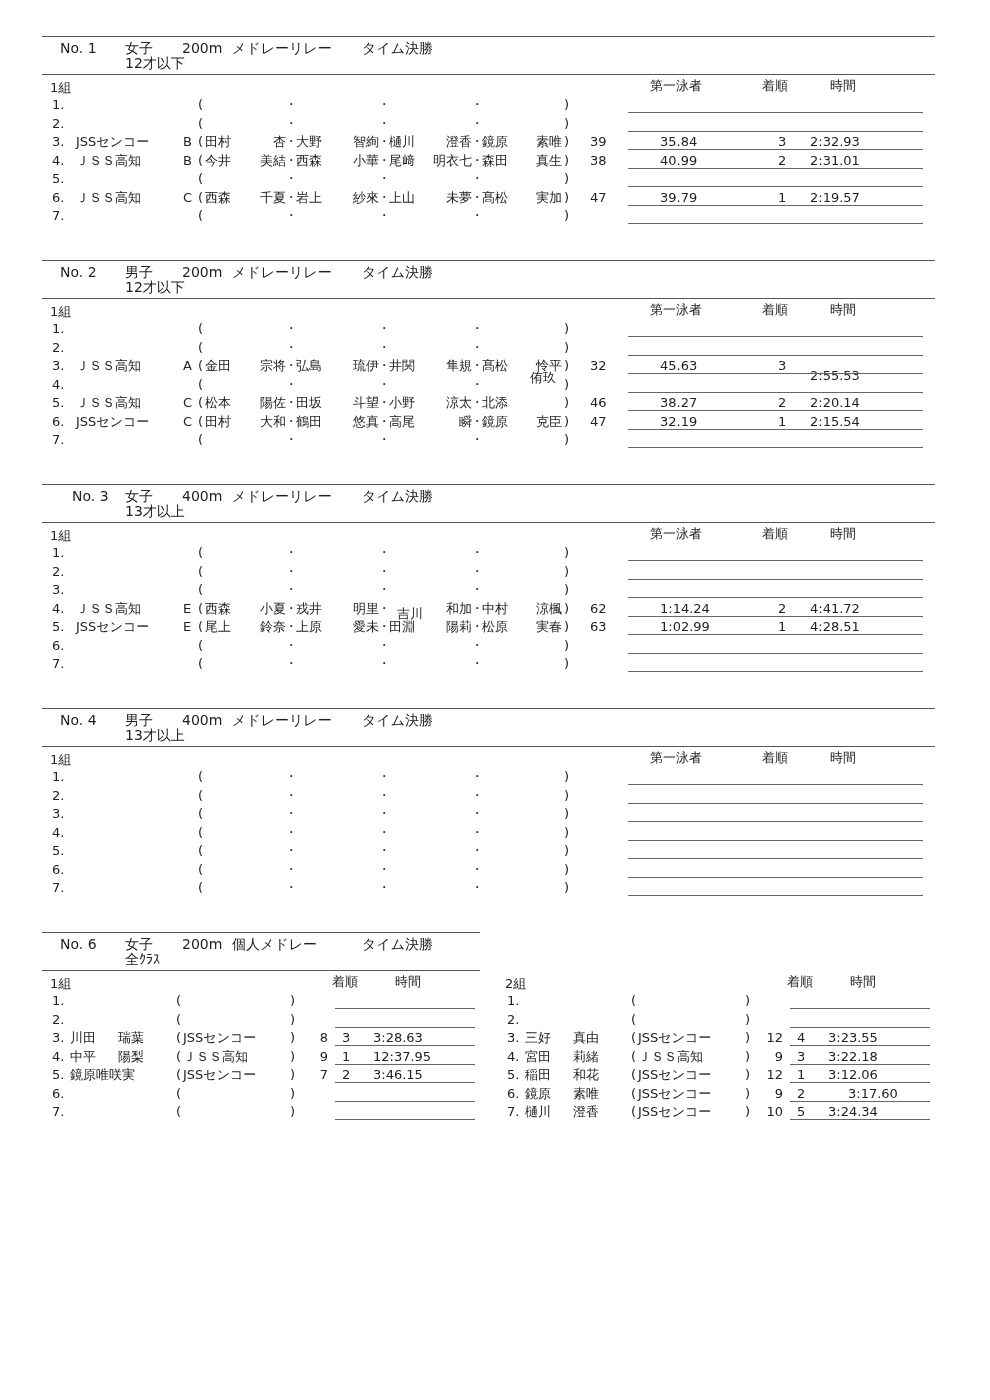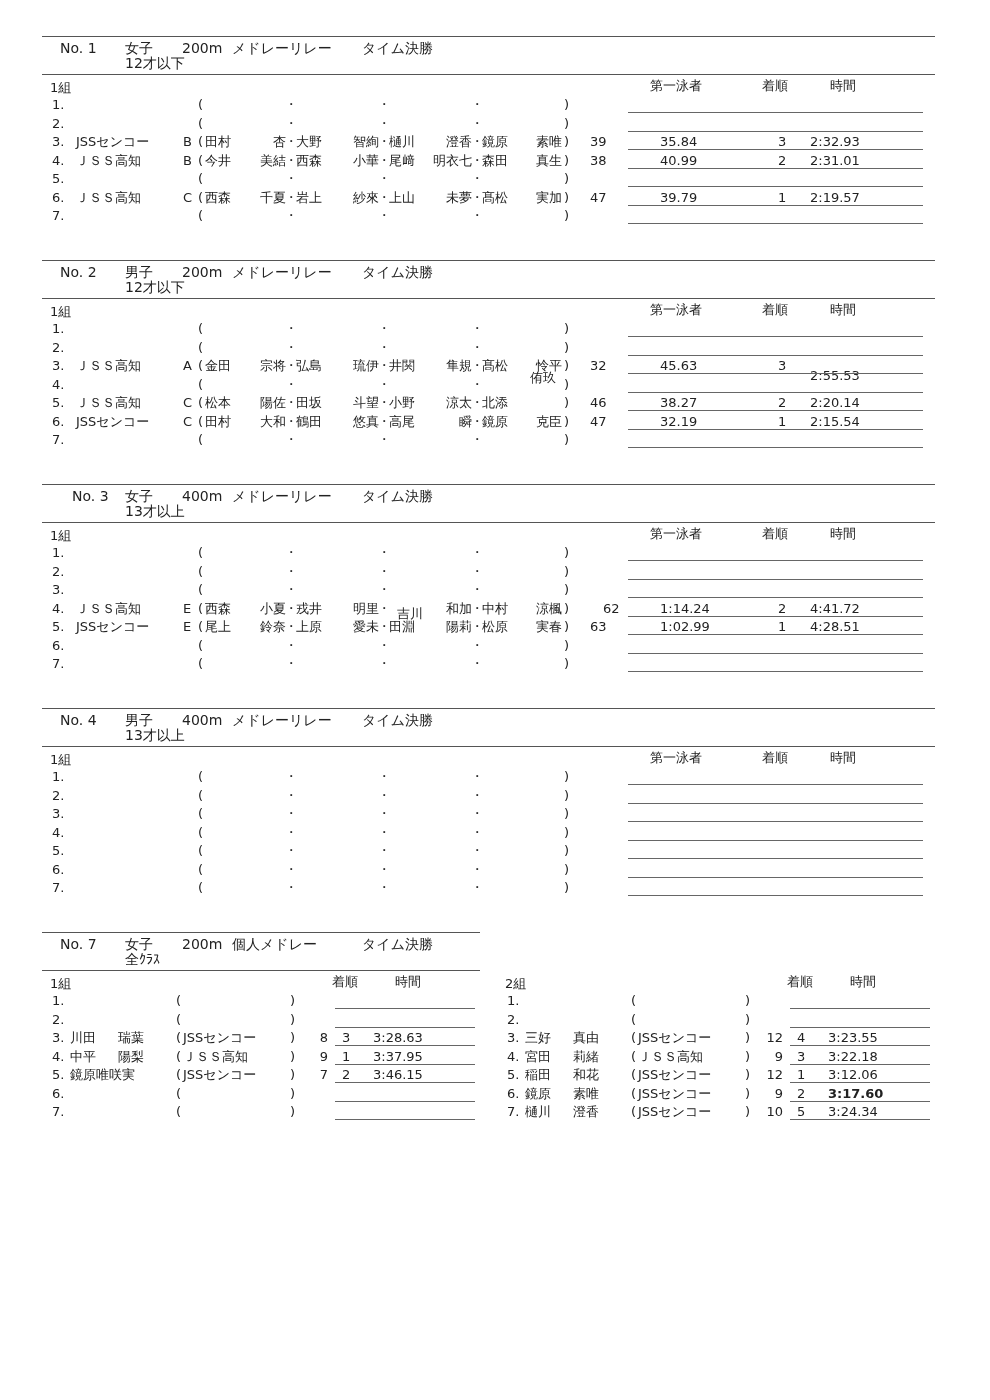--- a/index.html
+++ b/index.html
@@ -418,21 +418,21 @@
     <div class="row" style="left:288px;top:599.5px;">･</div>
     <div class="row" style="left:296px;top:599.5px;">戎井</div>
     <div class="row" style="left:347px;top:599.5px;width:32px;text-align:right;">明里</div>
     <div class="row" style="left:381px;top:599.5px;">･</div>
     <div class="row" style="left:389px;top:605px;margin-left:8px;">吉川</div>
     <div class="row" style="left:424px;top:599.5px;width:48px;text-align:right;">和加</div>
     <div class="row" style="left:474px;top:599.5px;">･</div>
     <div class="row" style="left:482px;top:599.5px;">中村</div>
     <div class="row" style="left:530px;top:599.5px;width:32px;text-align:right;">涼楓</div>
     <div class="row" style="left:564px;top:599.5px;">)</div>
-    <div class="row" style="left:590px;top:599.5px;margin-left:13px;">62</div>
+    <div class="row" style="left:590px;top:599.5px;">62</div>
     <div class="row" style="left:660px;top:599.5px;">1:14.24</div>
     <div class="row" style="left:778px;top:599.5px;">2</div>
     <div class="row" style="left:810px;top:599.5px;">4:41.72</div>
     <div class="rl" style="left:628px;top:615.5px;width:295px;"></div>
     <div class="row" style="left:52px;top:618px;">5.</div>
     <div class="row" style="left:76px;top:618px;">JSSセンコー</div>
     <div class="row" style="left:183px;top:618px;">E</div>
     <div class="row" style="left:198px;top:618px;">(</div>
     <div class="row" style="left:205px;top:618px;">尾上</div>
     <div class="row" style="left:256px;top:618px;width:30px;text-align:right;">鈴奈</div>
@@ -646,21 +646,21 @@
     <div class="row" style="left:474px;top:879px;">･</div>
     <div class="row" style="left:482px;top:879px;"></div>
     <div class="row" style="left:530px;top:879px;width:32px;text-align:right;"></div>
     <div class="row" style="left:564px;top:879px;">)</div>
     <div class="row" style="left:590px;top:879px;"></div>
     <div class="row" style="left:660px;top:879px;"></div>
     <div class="row" style="left:778px;top:879px;"></div>
     <div class="row" style="left:810px;top:879px;"></div>
     <div class="rl" style="left:628px;top:895px;width:295px;"></div>
     <div class="hr" style="left:42px;top:932px;width:438px;"></div>
-    <div class="abs ttl" style="left:60px;top:936px;">No. 7</div>
+    <div class="abs ttl" style="left:60px;top:936px;">No. 6</div>
     <div class="abs ttl" style="left:125px;top:936px;">女子</div>
     <div class="abs ttl" style="left:182px;top:936px;">200m</div>
     <div class="abs ttl" style="left:232px;top:936px;">個人メドレー</div>
     <div class="abs ttl" style="left:362px;top:936px;">タイム決勝</div>
     <div class="abs ttl" style="left:125px;top:951px;">全ｸﾗｽ</div>
     <div class="hr" style="left:42px;top:970px;width:438px;"></div>
     <div class="abs sm" style="left:50px;top:976px;">1組</div>
     <div class="abs sm" style="left:332px;top:974px;">着順</div>
     <div class="abs sm" style="left:395px;top:974px;">時間</div>
     <div class="row" style="left:52px;top:992px;">1.</div>
@@ -694,21 +694,21 @@
     <div class="row" style="left:373px;top:1029px;">3:28.63</div>
     <div class="rl" style="left:335px;top:1045px;width:140px;"></div>
     <div class="row" style="left:52px;top:1047.5px;">4.</div>
     <div class="row" style="left:70px;top:1047.5px;">中平</div>
     <div class="row" style="left:118px;top:1047.5px;">陽梨</div>
     <div class="row" style="left:176px;top:1047.5px;">(</div>
     <div class="row" style="left:183px;top:1047.5px;">ＪＳＳ高知</div>
     <div class="row" style="left:290px;top:1047.5px;">)</div>
     <div class="row" style="left:308px;top:1047.5px;width:20px;text-align:right;">9</div>
     <div class="row" style="left:342px;top:1047.5px;">1</div>
-    <div class="row" style="left:373px;top:1047.5px;">3:37.95</div>
+    <div class="row" style="left:373px;top:1047.5px;">12:37.95</div>
     <div class="rl" style="left:335px;top:1063.5px;width:140px;"></div>
     <div class="row" style="left:52px;top:1066px;">5.</div>
     <div class="row" style="left:70px;top:1066px;">鏡原唯咲実</div>
     <div class="row" style="left:118px;top:1066px;"></div>
     <div class="row" style="left:176px;top:1066px;">(</div>
     <div class="row" style="left:183px;top:1066px;">JSSセンコー</div>
     <div class="row" style="left:290px;top:1066px;">)</div>
     <div class="row" style="left:308px;top:1066px;width:20px;text-align:right;">7</div>
     <div class="row" style="left:342px;top:1066px;">2</div>
     <div class="row" style="left:373px;top:1066px;">3:46.15</div>
@@ -787,21 +787,21 @@
     <div class="row" style="left:828px;top:1066px;">3:12.06</div>
     <div class="rl" style="left:790px;top:1082px;width:140px;"></div>
     <div class="row" style="left:507px;top:1084.5px;">6.</div>
     <div class="row" style="left:525px;top:1084.5px;">鏡原</div>
     <div class="row" style="left:573px;top:1084.5px;">素唯</div>
     <div class="row" style="left:631px;top:1084.5px;">(</div>
     <div class="row" style="left:638px;top:1084.5px;">JSSセンコー</div>
     <div class="row" style="left:745px;top:1084.5px;">)</div>
     <div class="row" style="left:763px;top:1084.5px;width:20px;text-align:right;">9</div>
     <div class="row" style="left:797px;top:1084.5px;">2</div>
-    <div class="row" style="left:828px;top:1084.5px;font-weight:bold;">3:17.60</div>
+    <div class="row" style="left:848px;top:1084.5px;">3:17.60</div>
     <div class="rl" style="left:790px;top:1100.5px;width:140px;"></div>
     <div class="row" style="left:507px;top:1103px;">7.</div>
     <div class="row" style="left:525px;top:1103px;">樋川</div>
     <div class="row" style="left:573px;top:1103px;">澄香</div>
     <div class="row" style="left:631px;top:1103px;">(</div>
     <div class="row" style="left:638px;top:1103px;">JSSセンコー</div>
     <div class="row" style="left:745px;top:1103px;">)</div>
     <div class="row" style="left:763px;top:1103px;width:20px;text-align:right;">10</div>
     <div class="row" style="left:797px;top:1103px;">5</div>
     <div class="row" style="left:828px;top:1103px;">3:24.34</div>

